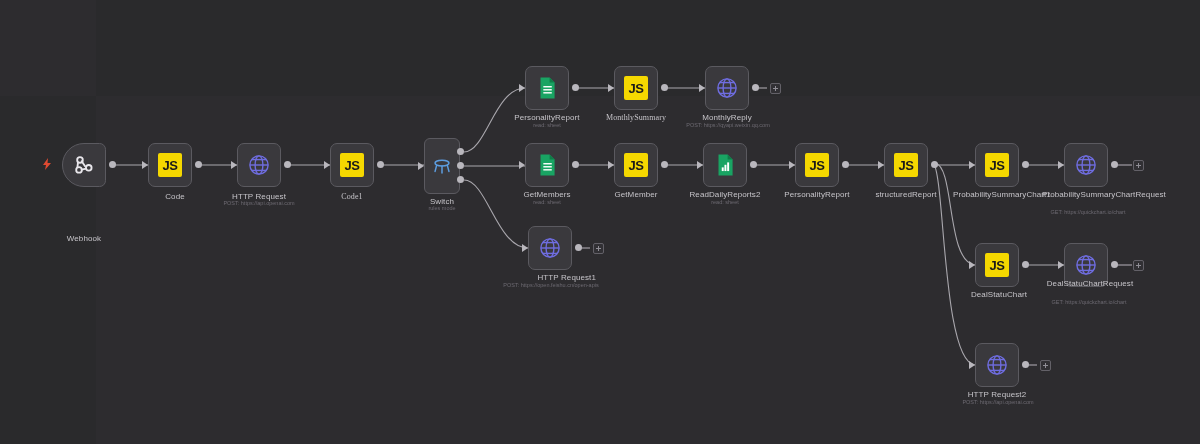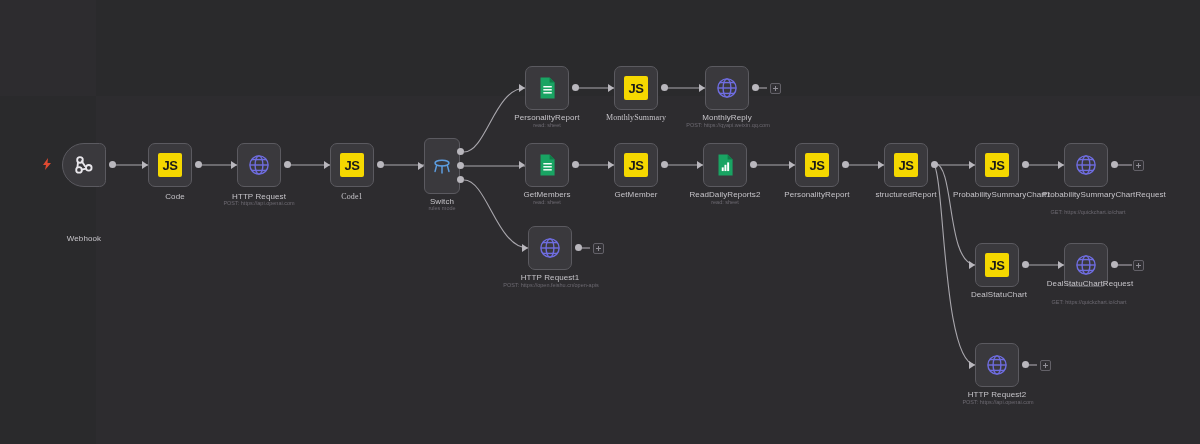--- a/index.html
+++ b/index.html
@@ -360,21 +360,21 @@
         <ellipse cx="12" cy="12" rx="3.6" ry="8.4"></ellipse>
         <path d="M3.6 12 H20.4"></path>
         <path d="M5.2 7 H18.8"></path>
         <path d="M5.2 17 H18.8"></path>
       </g>
     </svg>
   </div>
   <div class="port in" style="left:522px;top:244px;"></div>
   <div class="port" style="left:575px;top:244px;"></div>
   <div class="plus" style="left:593px;top:243px;"></div>
-  <div class="label" style="left:504px;top:273px;width:92px;">HTTP Request1</div>
+  <div class="label" style="left:504px;top:273px;width:92px;text-align:right;">HTTP Request1</div>
   <div class="sublabel" style="left:496px;top:282px;width:110px;">POST: https://open.feishu.cn/open-apis</div>
 
   <div class="node sq" style="left:975px;top:243px;">
     <div class="js-icon">JS</div>
   </div>
   <div class="port in" style="left:969px;top:261px;"></div>
   <div class="port" style="left:1022px;top:261px;"></div>
   <div class="label" style="left:953px;top:290px;width:92px;">DealStatuChart</div>
 
   <div class="node sq" style="left:1064px;top:243px;">

